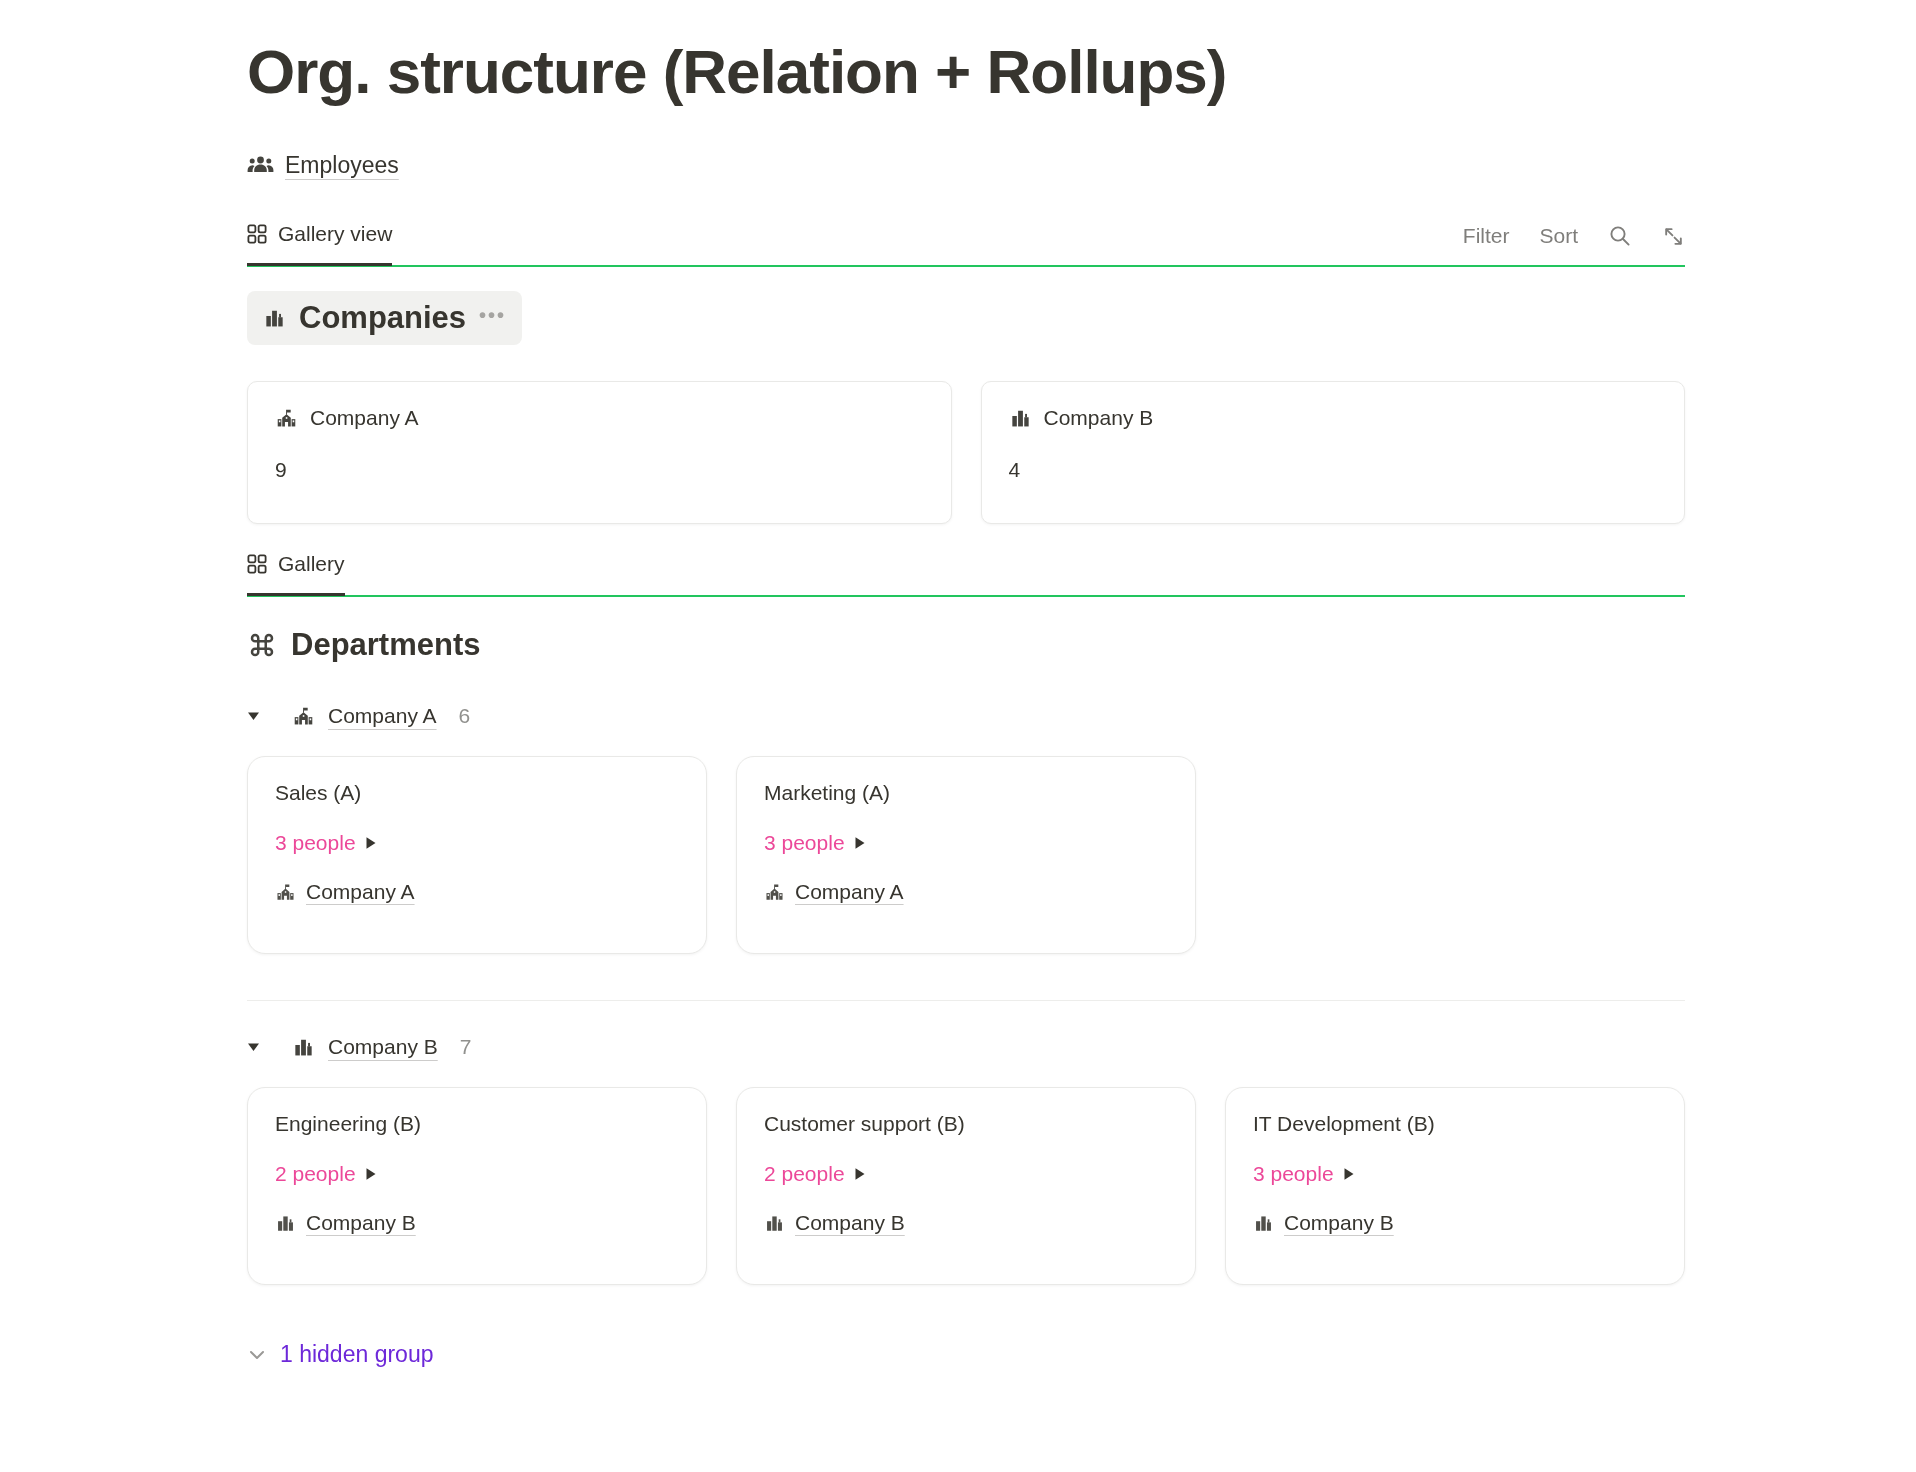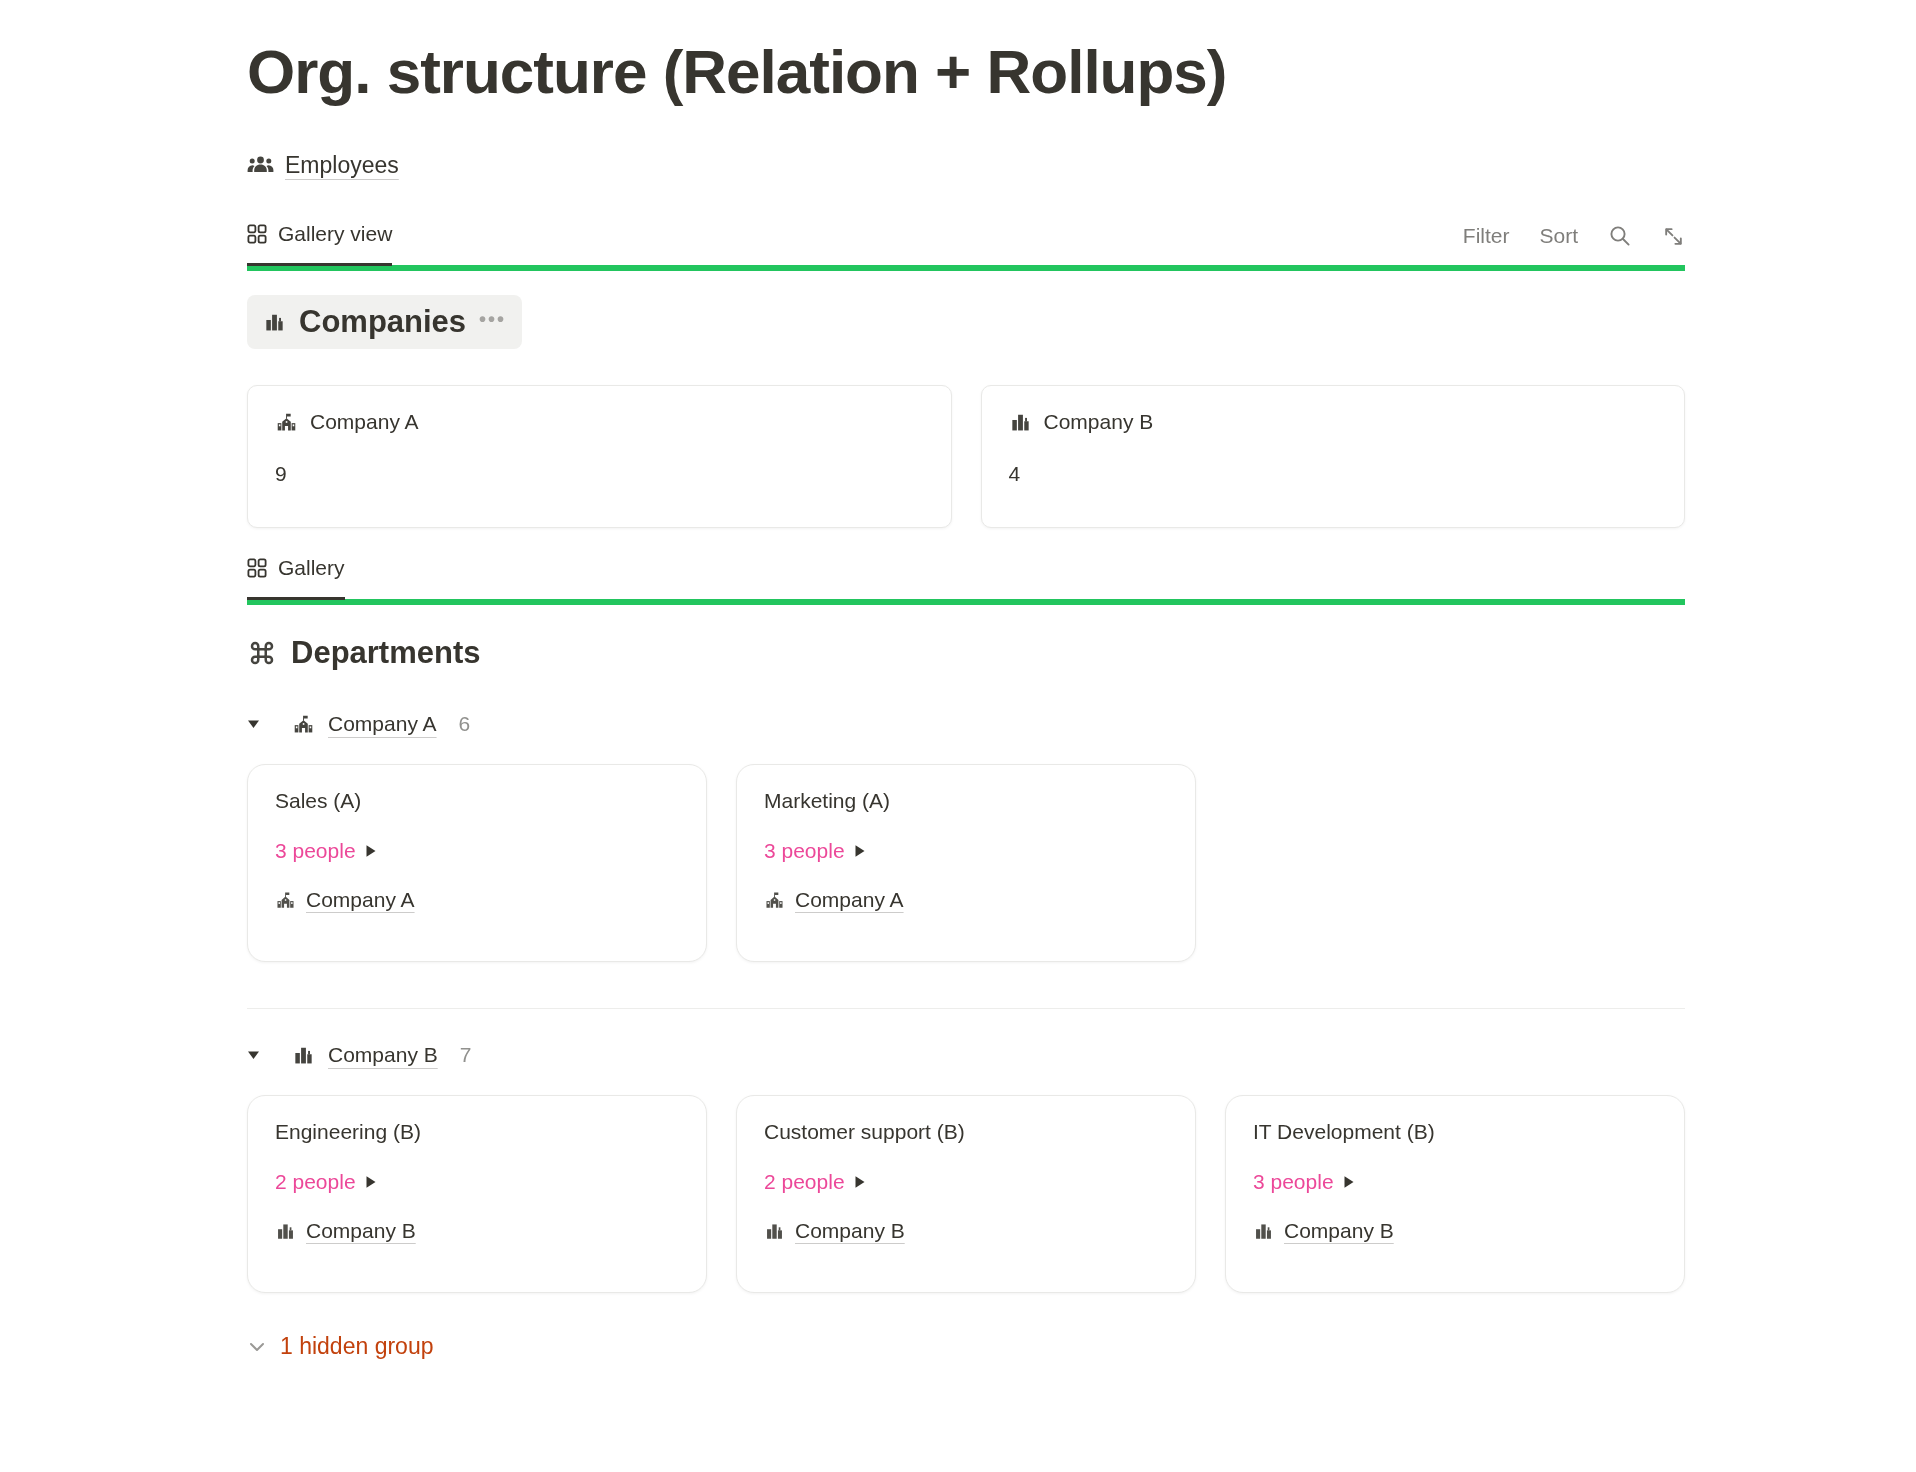--- a/index.html
+++ b/index.html
@@ -9,21 +9,21 @@
 
   h1.page-title { font-size:62px; font-weight:700; letter-spacing:-1px; line-height:1.22; color:#37352f; }
 
   
   .parent-link { margin-top:42px; display:inline-flex; align-items:center; gap:11px; cursor:pointer; }
   .parent-link .label { font-size:23px; font-weight:500; text-decoration:underline;
      text-decoration-color:rgba(55,53,47,.25); text-underline-offset:6px; text-decoration-thickness:1px; }
 
   
   .toolbar-row { margin-top:42px; display:flex; justify-content:space-between; align-items:flex-end;
-     border-bottom:6px solid #22c55e; }
+     border-bottom:2px solid #22c55e; }
   .tab { display:inline-flex; align-items:center; gap:11px; padding-bottom:17px;
      border-bottom:3px solid #37352f; margin-bottom:-1px; cursor:pointer; }
   .tab .label { font-size:21px; font-weight:500; color:#37352f; }
   .toolbar-right { display:flex; align-items:center; gap:30px; padding-bottom:17px; }
   .tool-text { font-size:21px; color:#7f7e7b; cursor:pointer; }
 
   
   .db-chip { margin-top:24px; display:inline-flex; align-items:center; gap:13px;
      background:#f1f1ef; border-radius:8px; padding:9px 16px 9px 16px; cursor:pointer; }
   .db-chip .db-title { font-size:31px; font-weight:700; }
@@ -52,21 +52,21 @@
   .group-header .toggle { width:15px; display:inline-flex; cursor:pointer; }
   .group-header .gicon { margin-left:30px; display:inline-flex; }
   .group-header .gname { margin-left:13px; font-size:21px; font-weight:500; color:#37352f;
      text-decoration:underline; text-decoration-color:rgba(55,53,47,.25);
      text-underline-offset:6px; text-decoration-thickness:1px; cursor:pointer; }
   .group-header .gcount { margin-left:22px; font-size:21px; color:#91918e; }
 
   .section-divider { margin-top:46px; border-top:1px solid #ededeb; }
   .group-header.after-divider { margin-top:34px; }
 
-  .hidden-group { margin-top:40px; display:inline-flex; align-items:center; gap:13px; color:#c2410c; cursor:pointer; }
+  .hidden-group { margin-top:56px; display:inline-flex; align-items:center; gap:13px; color:#6d28d9; cursor:pointer; }
   .hidden-group .label { font-size:23px; }
 
   svg { display:block; }
   .ic-people { width:27px; height:22px; }
   .ic-grid { width:20px; height:20px; }
   .ic-search { width:24px; height:24px; cursor:pointer; }
   .ic-expand { width:23px; height:23px; cursor:pointer; }
   .ic-build { width:23px; height:23px; }
   .ic-build-sm { width:21px; height:21px; }
   .ic-cmd { width:30px; height:30px; }

